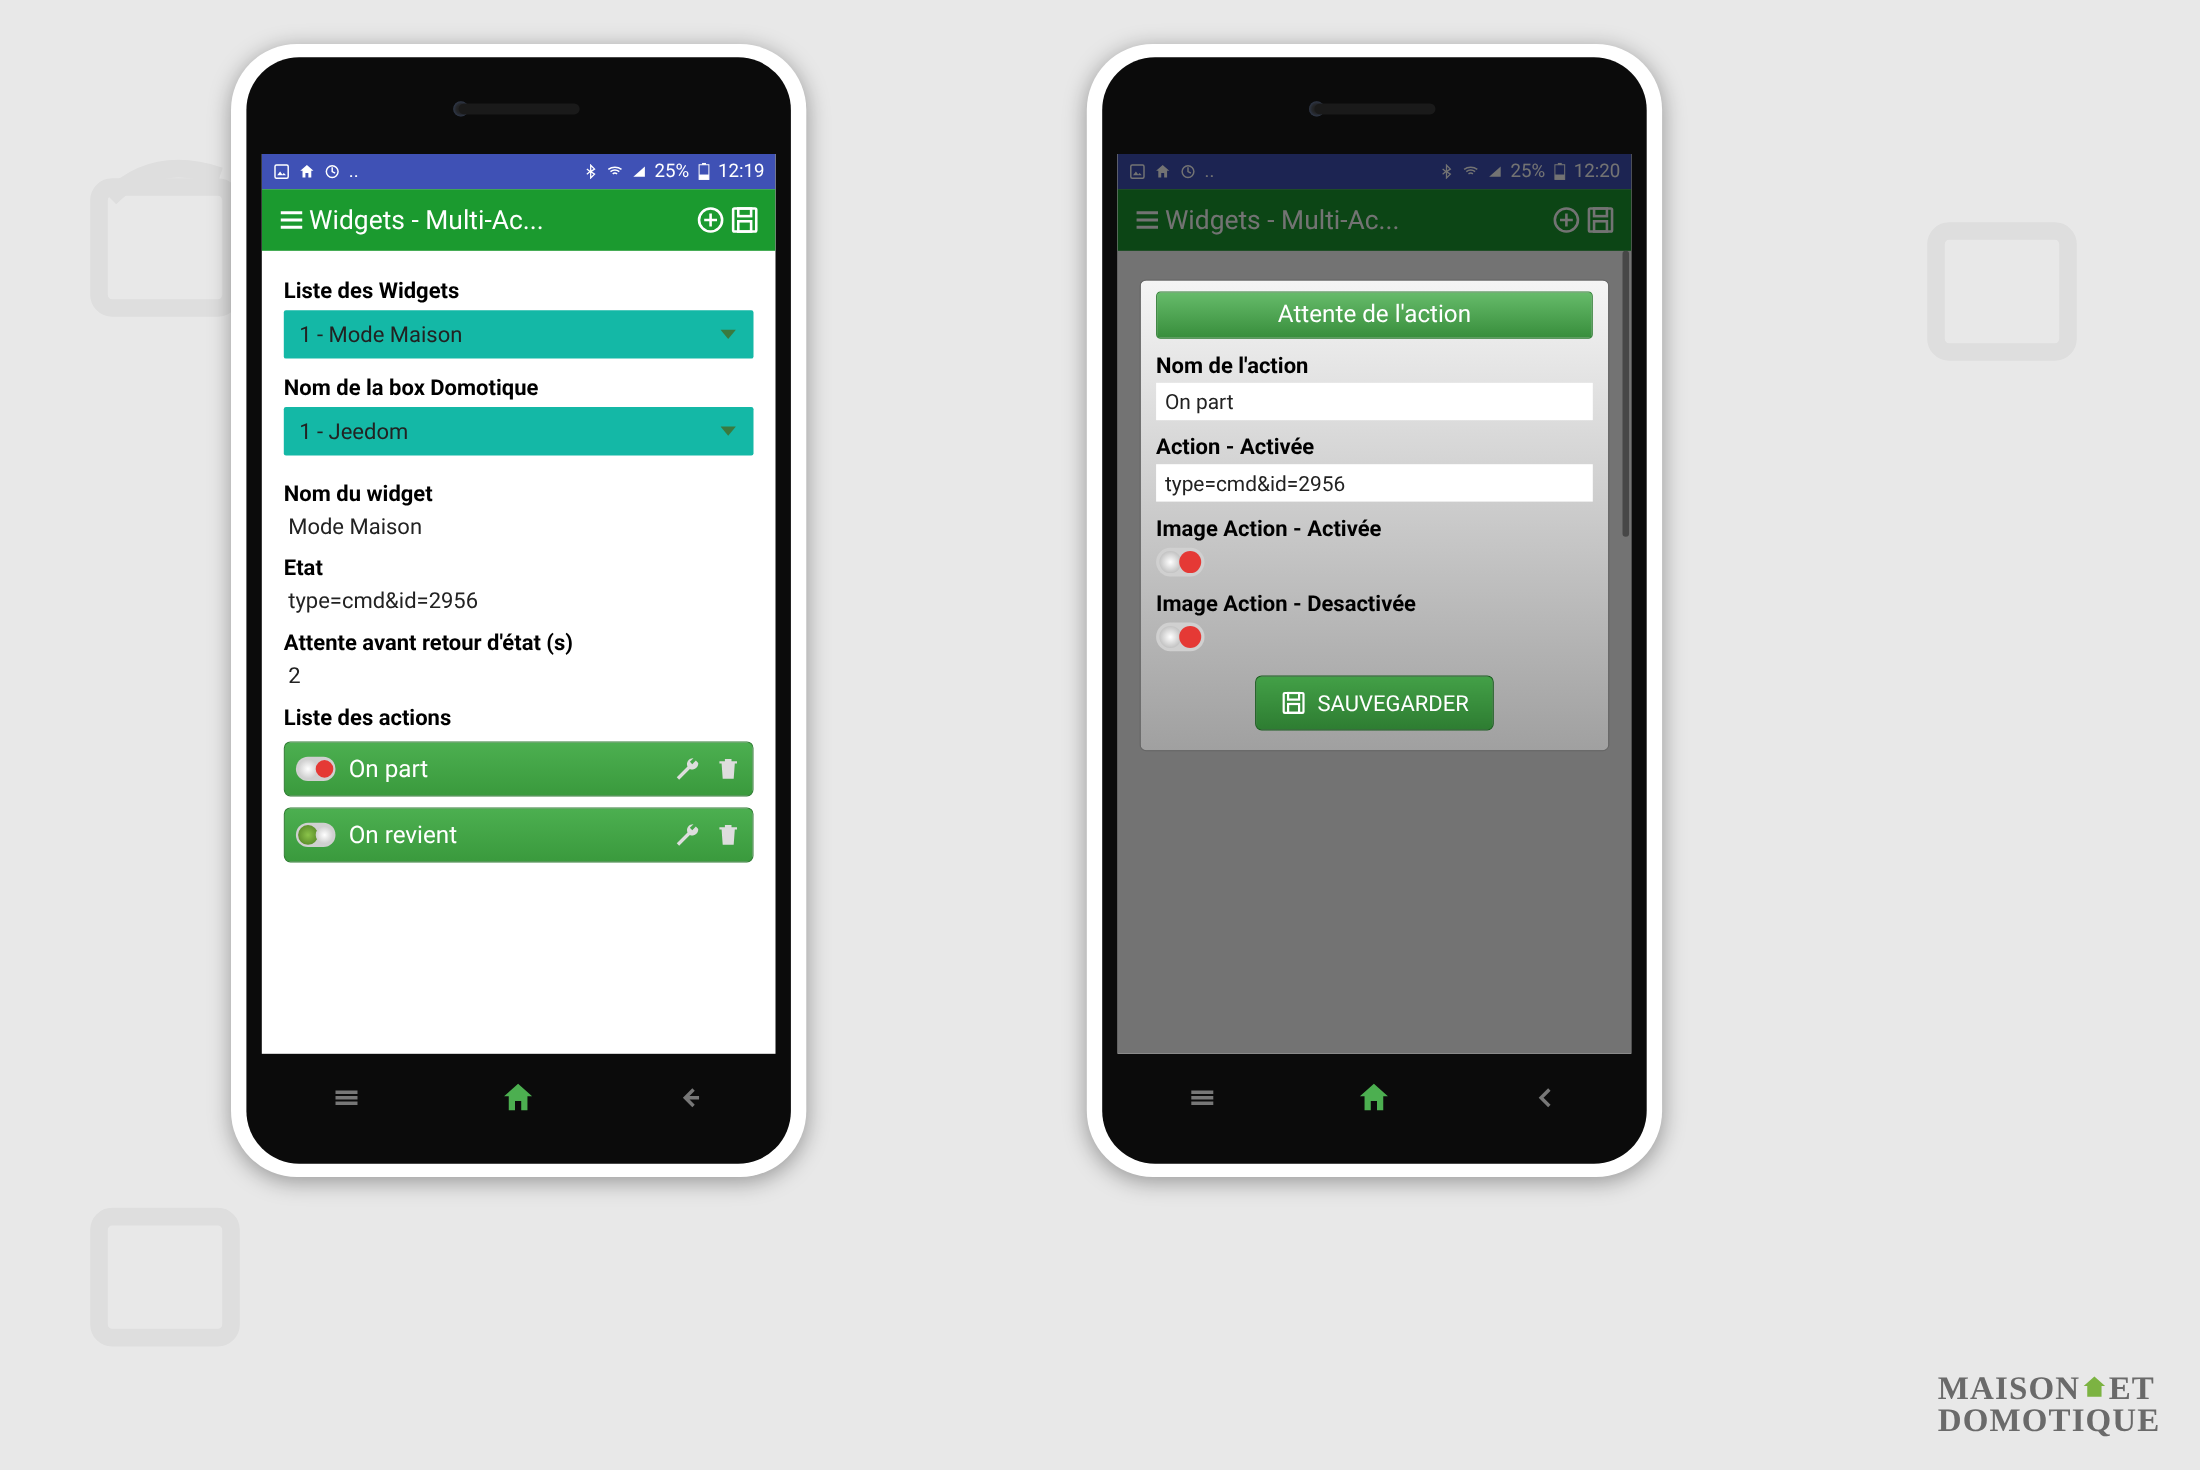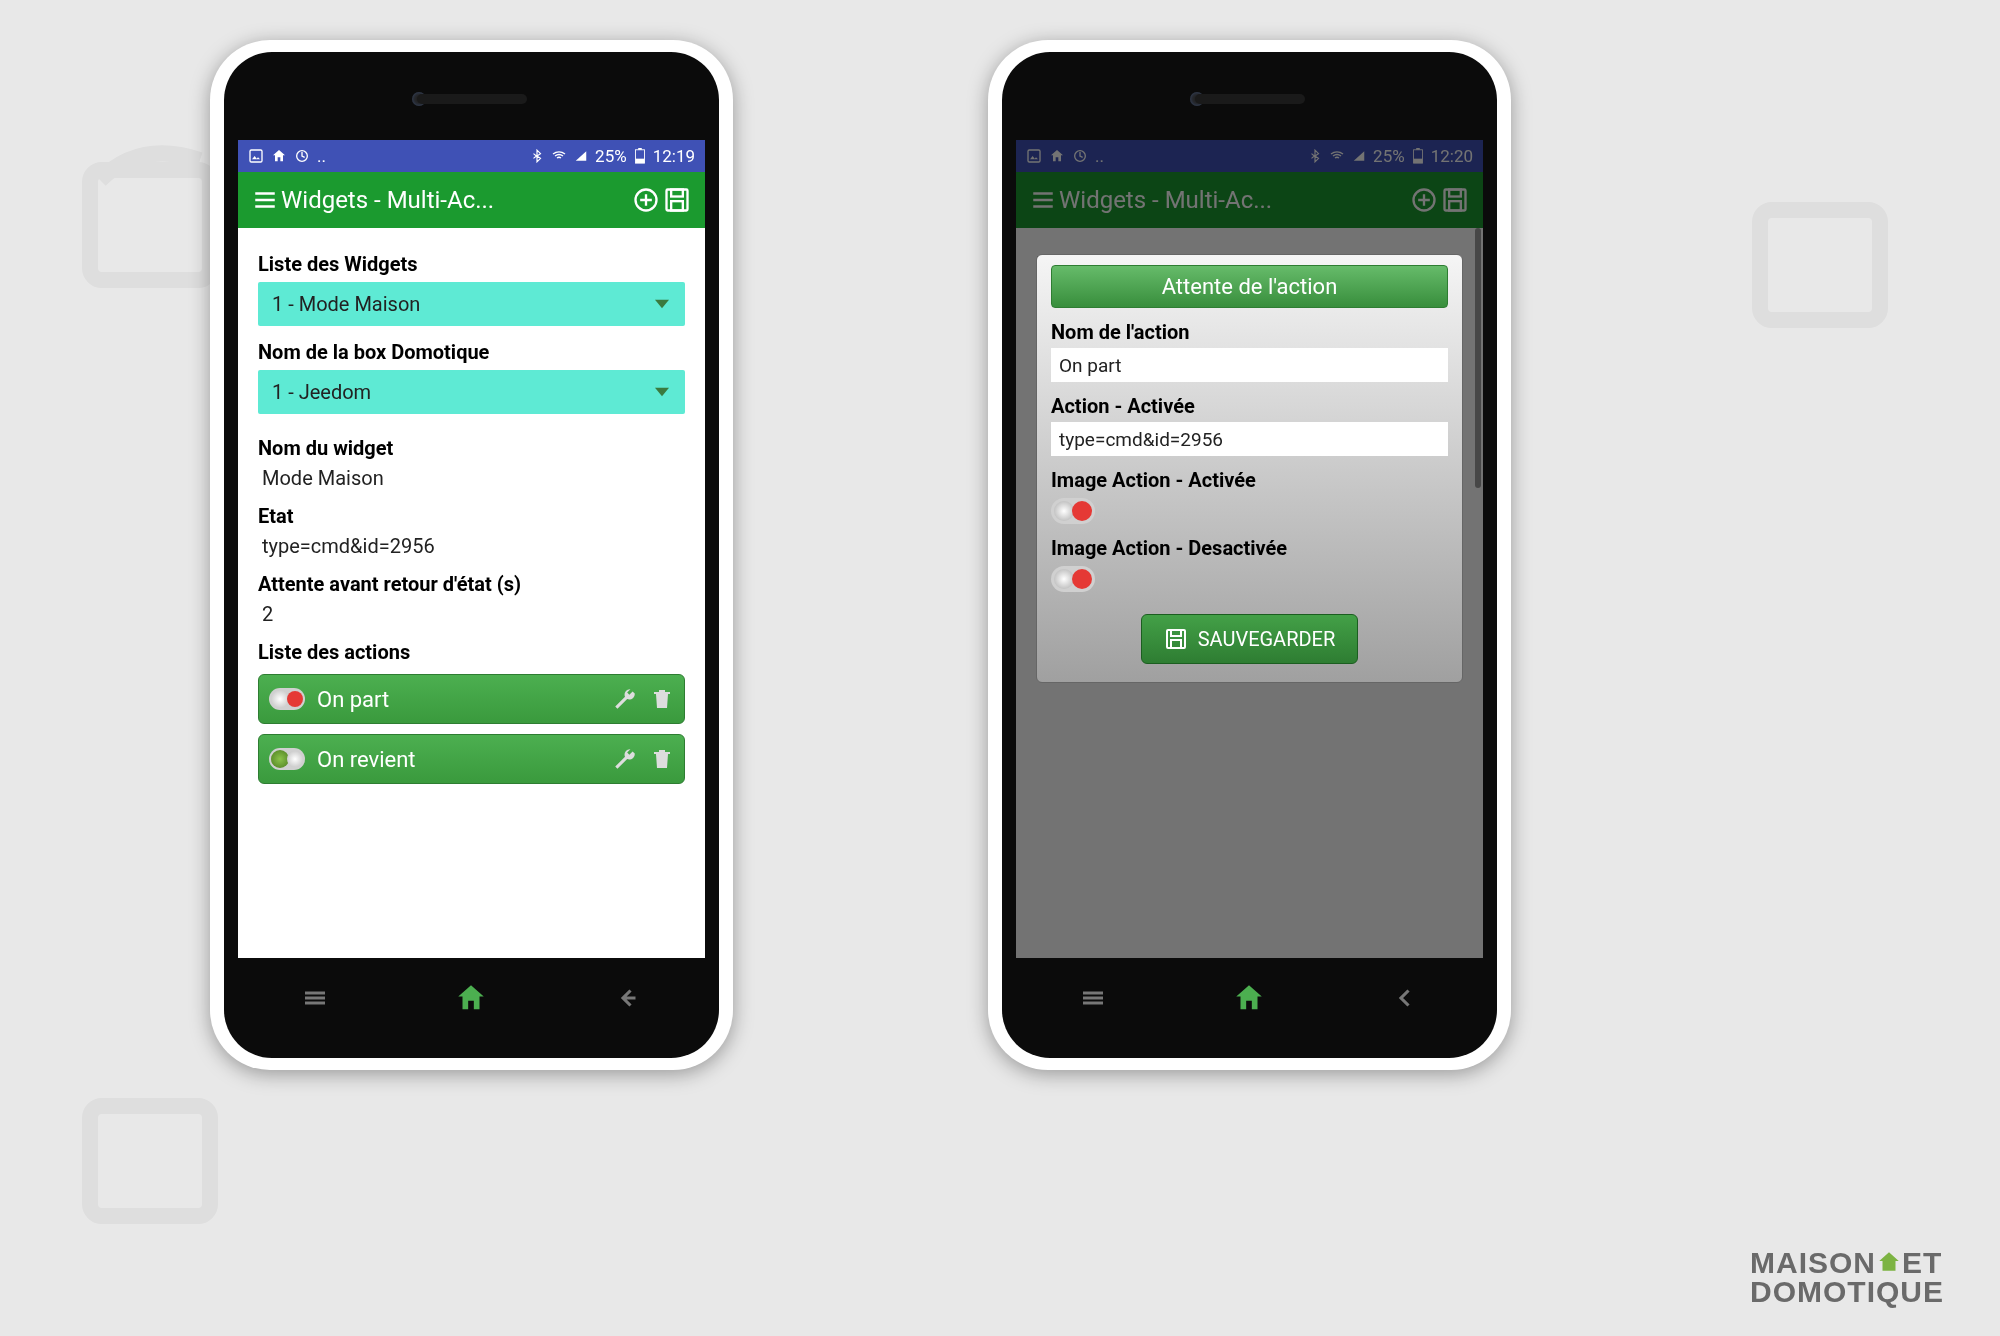--- a/index.html
+++ b/index.html
@@ -13,42 +13,42 @@
   .softkeys{position:absolute;left:14px;right:14px;bottom:32px;height:56px;display:flex;align-items:center;justify-content:space-around;color:#5a5a5a}
   .softkeys .home{color:#4caf50}
   .statusbar{height:32px;background:#3f51b5;color:#fff;font-size:17px;display:flex;align-items:center;padding:0 10px;justify-content:space-between}
   .statusbar .icons{display:flex;gap:7px;align-items:center}
   .appbar{height:56px;background:#1b9a2f;color:#fff;display:flex;align-items:center;padding:0 14px;gap:3px;font-size:24px}
   .appbar .title{flex:1;white-space:nowrap;overflow:hidden;text-overflow:ellipsis}
   .appbar svg,.statusbar svg{flex:none}
   .content{padding:24px 20px;font-size:20px;color:#111;height:calc(100% - 88px);overflow:hidden}
   .label{font-weight:700;margin-top:14px;color:#000}
   .label:first-child{margin-top:0}
-  .dropdown{background:#5eead4;height:44px;border-radius:2px;display:flex;align-items:center;padding:0 14px;margin-top:6px;position:relative;font-size:20px;color:#222}
+  .dropdown{background:#14b8a6;height:44px;border-radius:2px;display:flex;align-items:center;padding:0 14px;margin-top:6px;position:relative;font-size:20px;color:#222}
   .dropdown .caret{position:absolute;right:16px;top:50%;transform:translateY(-50%)}
   .value{padding:6px 4px 0 4px;color:#222}
   .action-row{background:linear-gradient(#4caf50,#3a9a3d);border:1px solid #2e7d32;border-radius:6px;height:48px;margin-top:10px;display:flex;align-items:center;padding:0 10px;color:#fff;font-size:22px;gap:12px}
   .action-row .toggle-ico{width:36px;height:22px;border-radius:11px;background:#d0d0d0;position:relative;flex:none}
   .action-row .toggle-ico::before{content:"";position:absolute;width:18px;height:18px;border-radius:50%;background:radial-gradient(#fff,#bbb);left:2px;top:2px}
   .action-row .toggle-ico.red::after{content:"";position:absolute;width:16px;height:16px;border-radius:50%;background:#e53935;right:2px;top:3px}
   .action-row .toggle-ico.green::before{background:radial-gradient(#8bc34a,#4b7b1f);}
   .action-row .toggle-ico.green::after{content:"";position:absolute;width:16px;height:16px;border-radius:50%;background:radial-gradient(#fff,#bbb);right:2px;top:3px}
   .action-row .name{flex:1}
   .wrench{color:#e0e0e0}
   .trash{color:#e0e0e0}
   .overlay{position:absolute;inset:0;background:rgba(0,0,0,.55)}
   .dialog{position:absolute;left:20px;right:20px;top:114px;background:linear-gradient(#f5f5f5,#a0a0a0);border:1px solid #666;border-radius:6px;padding:10px 14px 18px 14px}
   .dlg-header{background:linear-gradient(#66bb6a,#388e3c);border:1px solid #2e7d32;border-radius:4px;color:#fff;text-align:center;padding:8px 0;font-size:22px;margin-bottom:10px}
   .dlg-label{font-weight:700;margin-top:12px;color:#000;font-size:20px}
   .dlg-input{background:#fff;height:30px;margin-top:4px;padding:2px 8px;font-size:19px;color:#222;display:flex;align-items:center}
   .dlg-toggle{width:44px;height:26px;border-radius:13px;background:#d0d0d0;position:relative;margin-top:6px}
   .dlg-toggle::before{content:"";position:absolute;width:20px;height:20px;border-radius:50%;background:radial-gradient(#fff,#aaa);left:3px;top:3px}
   .dlg-toggle::after{content:"";position:absolute;width:20px;height:20px;border-radius:50%;background:#e53935;right:3px;top:3px}
   .dlg-save{background:linear-gradient(#43a047,#2e7d32);border:1px solid #1b5e20;border-radius:6px;color:#fff;font-size:20px;padding:12px 22px;display:flex;align-items:center;gap:10px;margin:22px auto 0 auto;width:fit-content}
-  .brand{position:absolute;right:56px;bottom:30px;font-family:Liberation Sans, sans-serif;font-size:30px;letter-spacing:1px;color:#6a6a6a;font-weight:700;text-transform:uppercase;line-height:.95}
+  .brand{position:absolute;right:36px;bottom:30px;font-family:Liberation Serif, serif;font-size:30px;letter-spacing:1px;color:#6a6a6a;font-weight:700;text-transform:uppercase;line-height:.95}
   .scrollbar{position:absolute;right:2px;top:88px;width:6px;height:260px;background:#9e9e9e;border-radius:3px}
 </style>
 </head>
 <body>
 
 <div class="bg">
 
   <svg class="watermark" style="left:60px;top:120px" viewBox="0 0 100 100">
       <rect x="15" y="25" width="60" height="55" rx="6" fill="none" stroke="#000" stroke-width="8"></rect>
       <path d="M20 30 Q40 10 70 20" fill="none" stroke="#000" stroke-width="8"></path>

